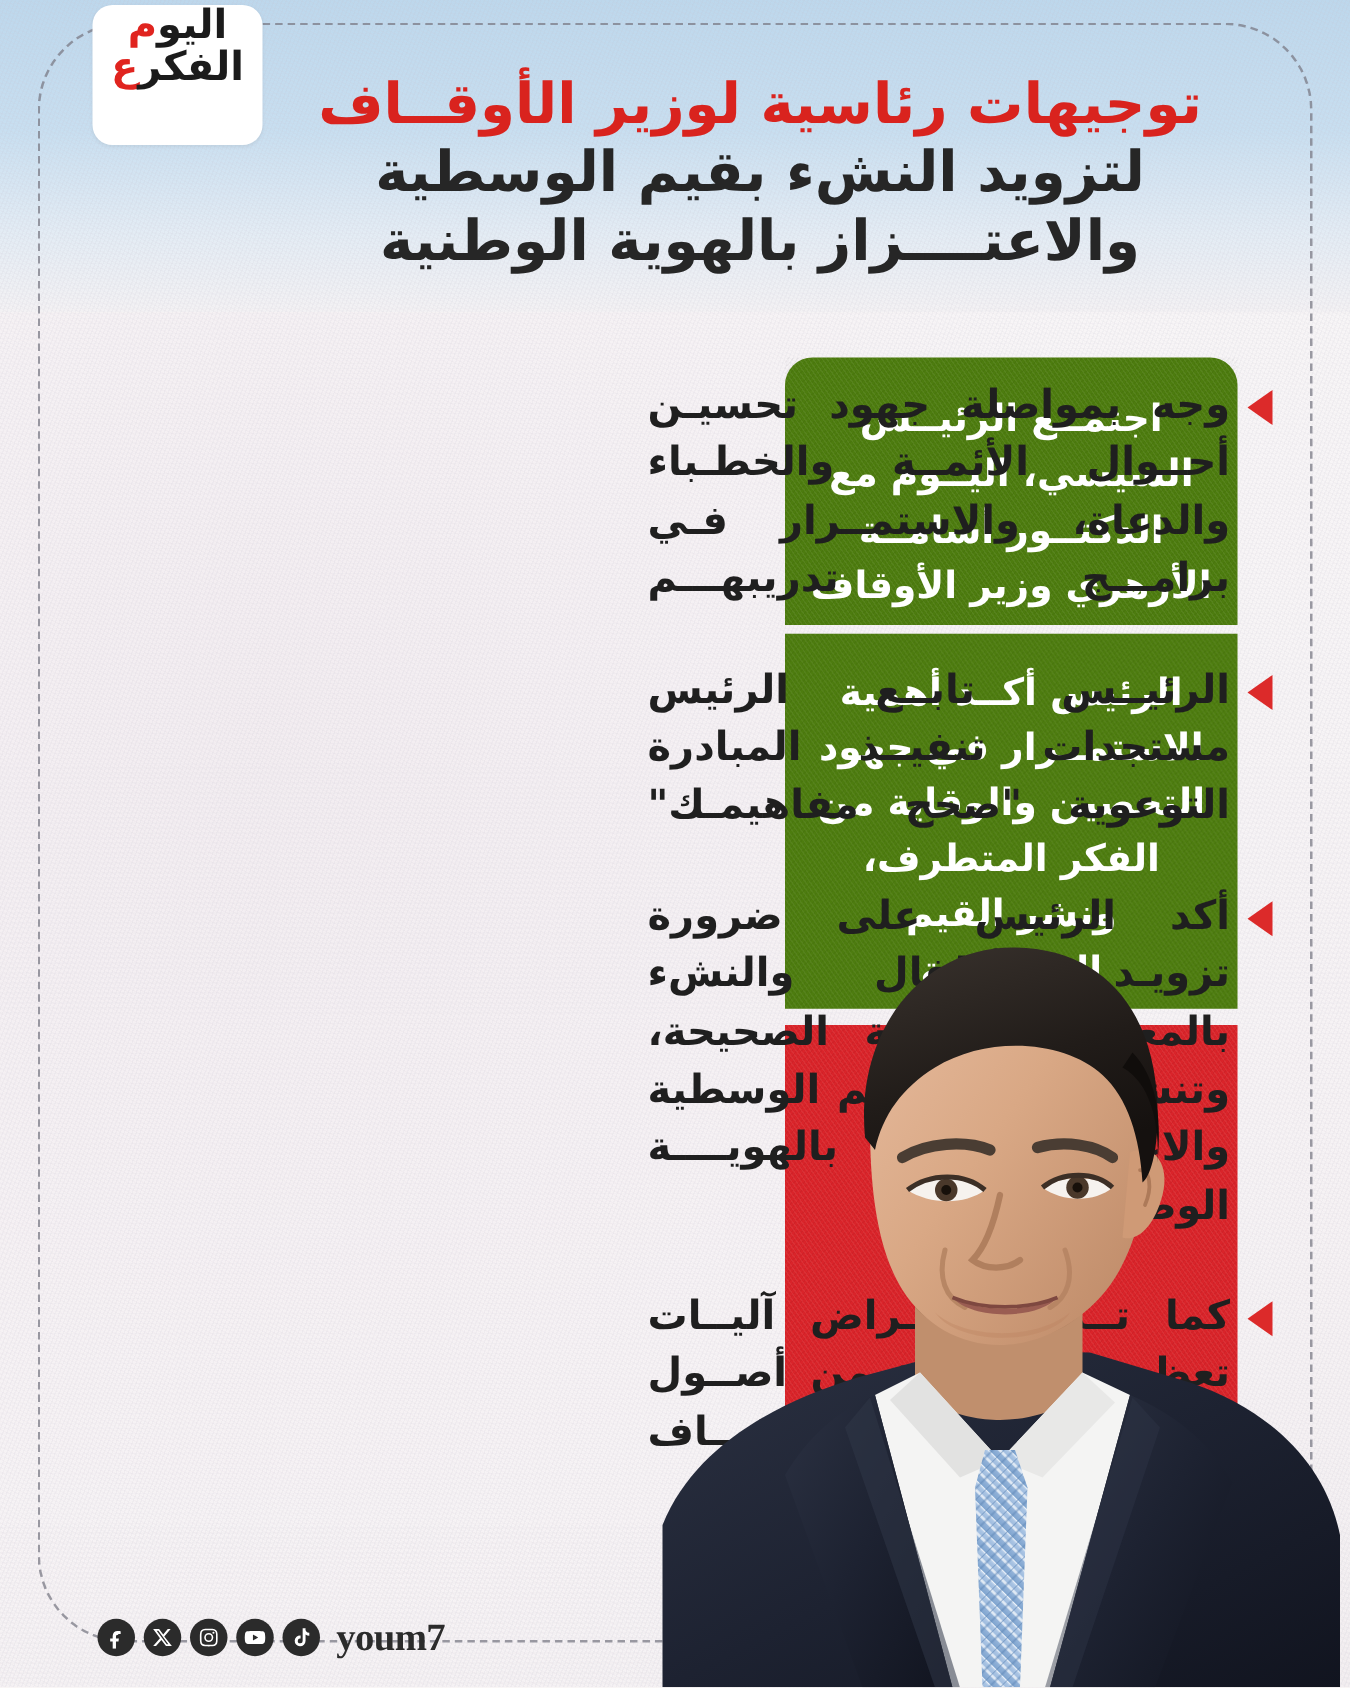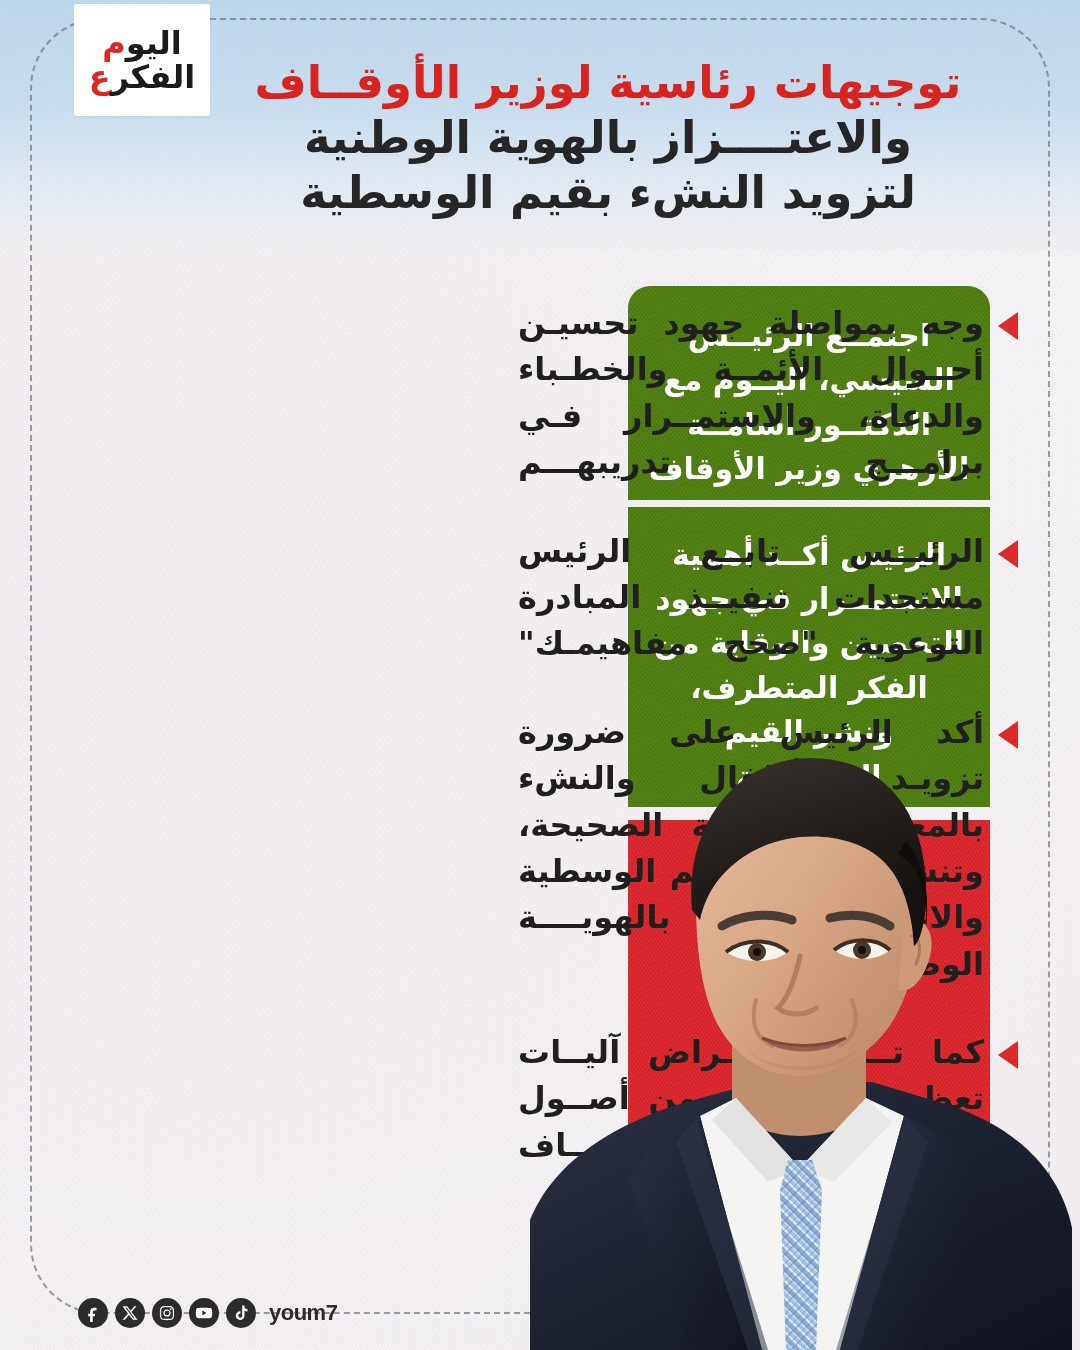--- a/index.html
+++ b/index.html
@@ -69,25 +69,25 @@
     pointer-events: none;
     opacity: .75;
   }
 
   
   .logo-box {
     position: absolute;
     left: 74px; top: 4px;
     width: 136px; height: 112px;
     background: #ffffff;
-    border-radius: 3px;
+    border-radius: 16px;
     display: flex;
     flex-direction: column;
     align-items: center;
-    justify-content: center;
+    justify-content: flex-start;
     z-index: 8;
     box-shadow: 0 1px 3px rgba(0,0,0,.06);
   }
   .logo-line {
     font-weight: 800;
     font-size: 31px;
     line-height: 0.95;
     letter-spacing: -1px;
     direction: rtl;
     color: #1b1b1b;
@@ -237,46 +237,46 @@
     border-radius: 50%;
     background: #2b2b2b;
     display: flex;
     align-items: center;
     justify-content: center;
     color: #fff;
   }
   .soc svg { width: 18px; height: 18px; fill: #ffffff; }
   .brand {
     font-weight: 800;
-    font-size: 22px;
+    font-size: 31px;
     color: #2b2b2b;
     letter-spacing: -0.5px;
     margin-left: 6px;
-    font-family: Liberation Sans, sans-serif;
+    font-family: Liberation Serif, serif;
   }
 </style>
 </head>
 <body>
 
 <div id="poster">
 
   <div class="bg-blue"></div>
   <div class="bg-paper"></div>
   <div class="bg-noise"></div>
   <div class="frame"></div>
 
   <div class="logo-box">
     <div class="logo-line l1"><span>اليو</span><span class="logo-red">م</span></div>
     <div class="logo-line l2"><span>الفكر</span><span class="logo-red">ع</span></div>
   </div>
 
   <div class="headline">
     <span class="hl hl-red">توجيهات رئاسية لوزير الأوقــاف</span>
+    <span class="hl hl-dark">لتزويد النشء بقيم الوسطية</span>
     <span class="hl hl-dark">والاعتــــزاز بالهوية الوطنية</span>
-    <span class="hl hl-dark">لتزويد النشء بقيم الوسطية</span>
   </div>
 
   <div class="red-tail"></div>
 
   <div class="red-col">
     <div class="red-card top">
       <p>اجتمــع الرئيــس السيسي، اليــوم مع الدكتــور أسامــة الأزهري وزير الأوقاف</p>
     </div>
     <div class="red-divider"></div>
     <div class="red-card bottom">

